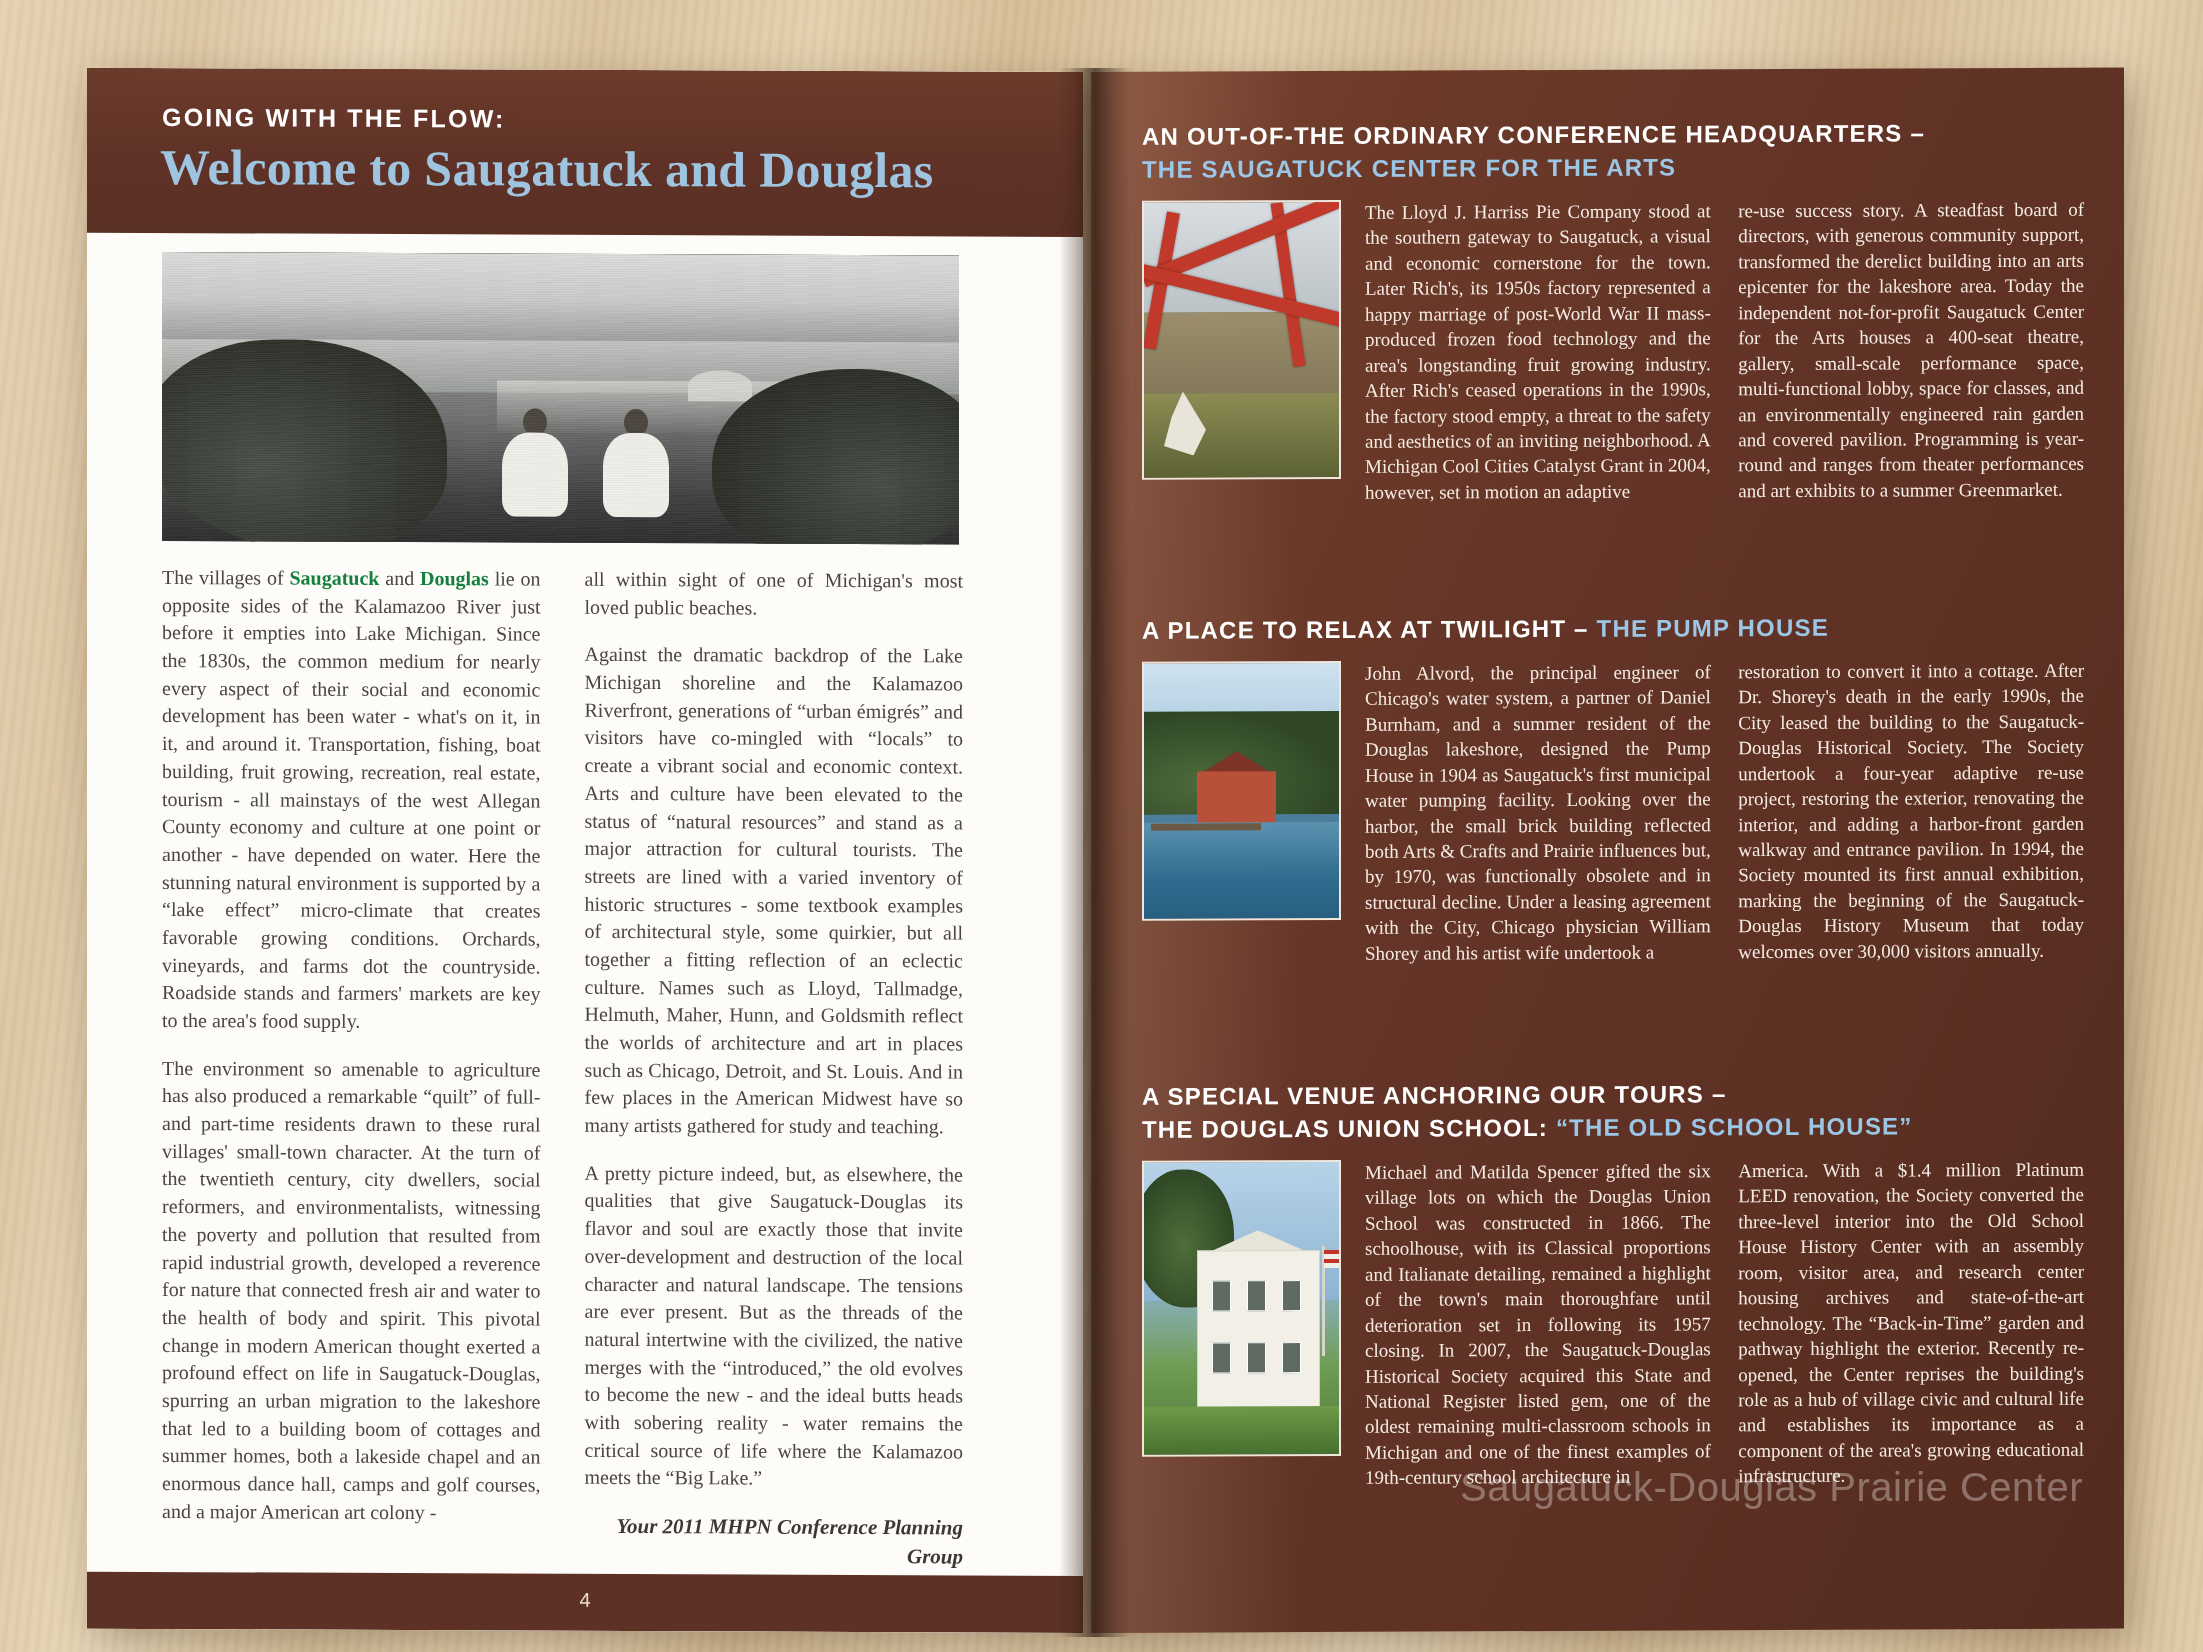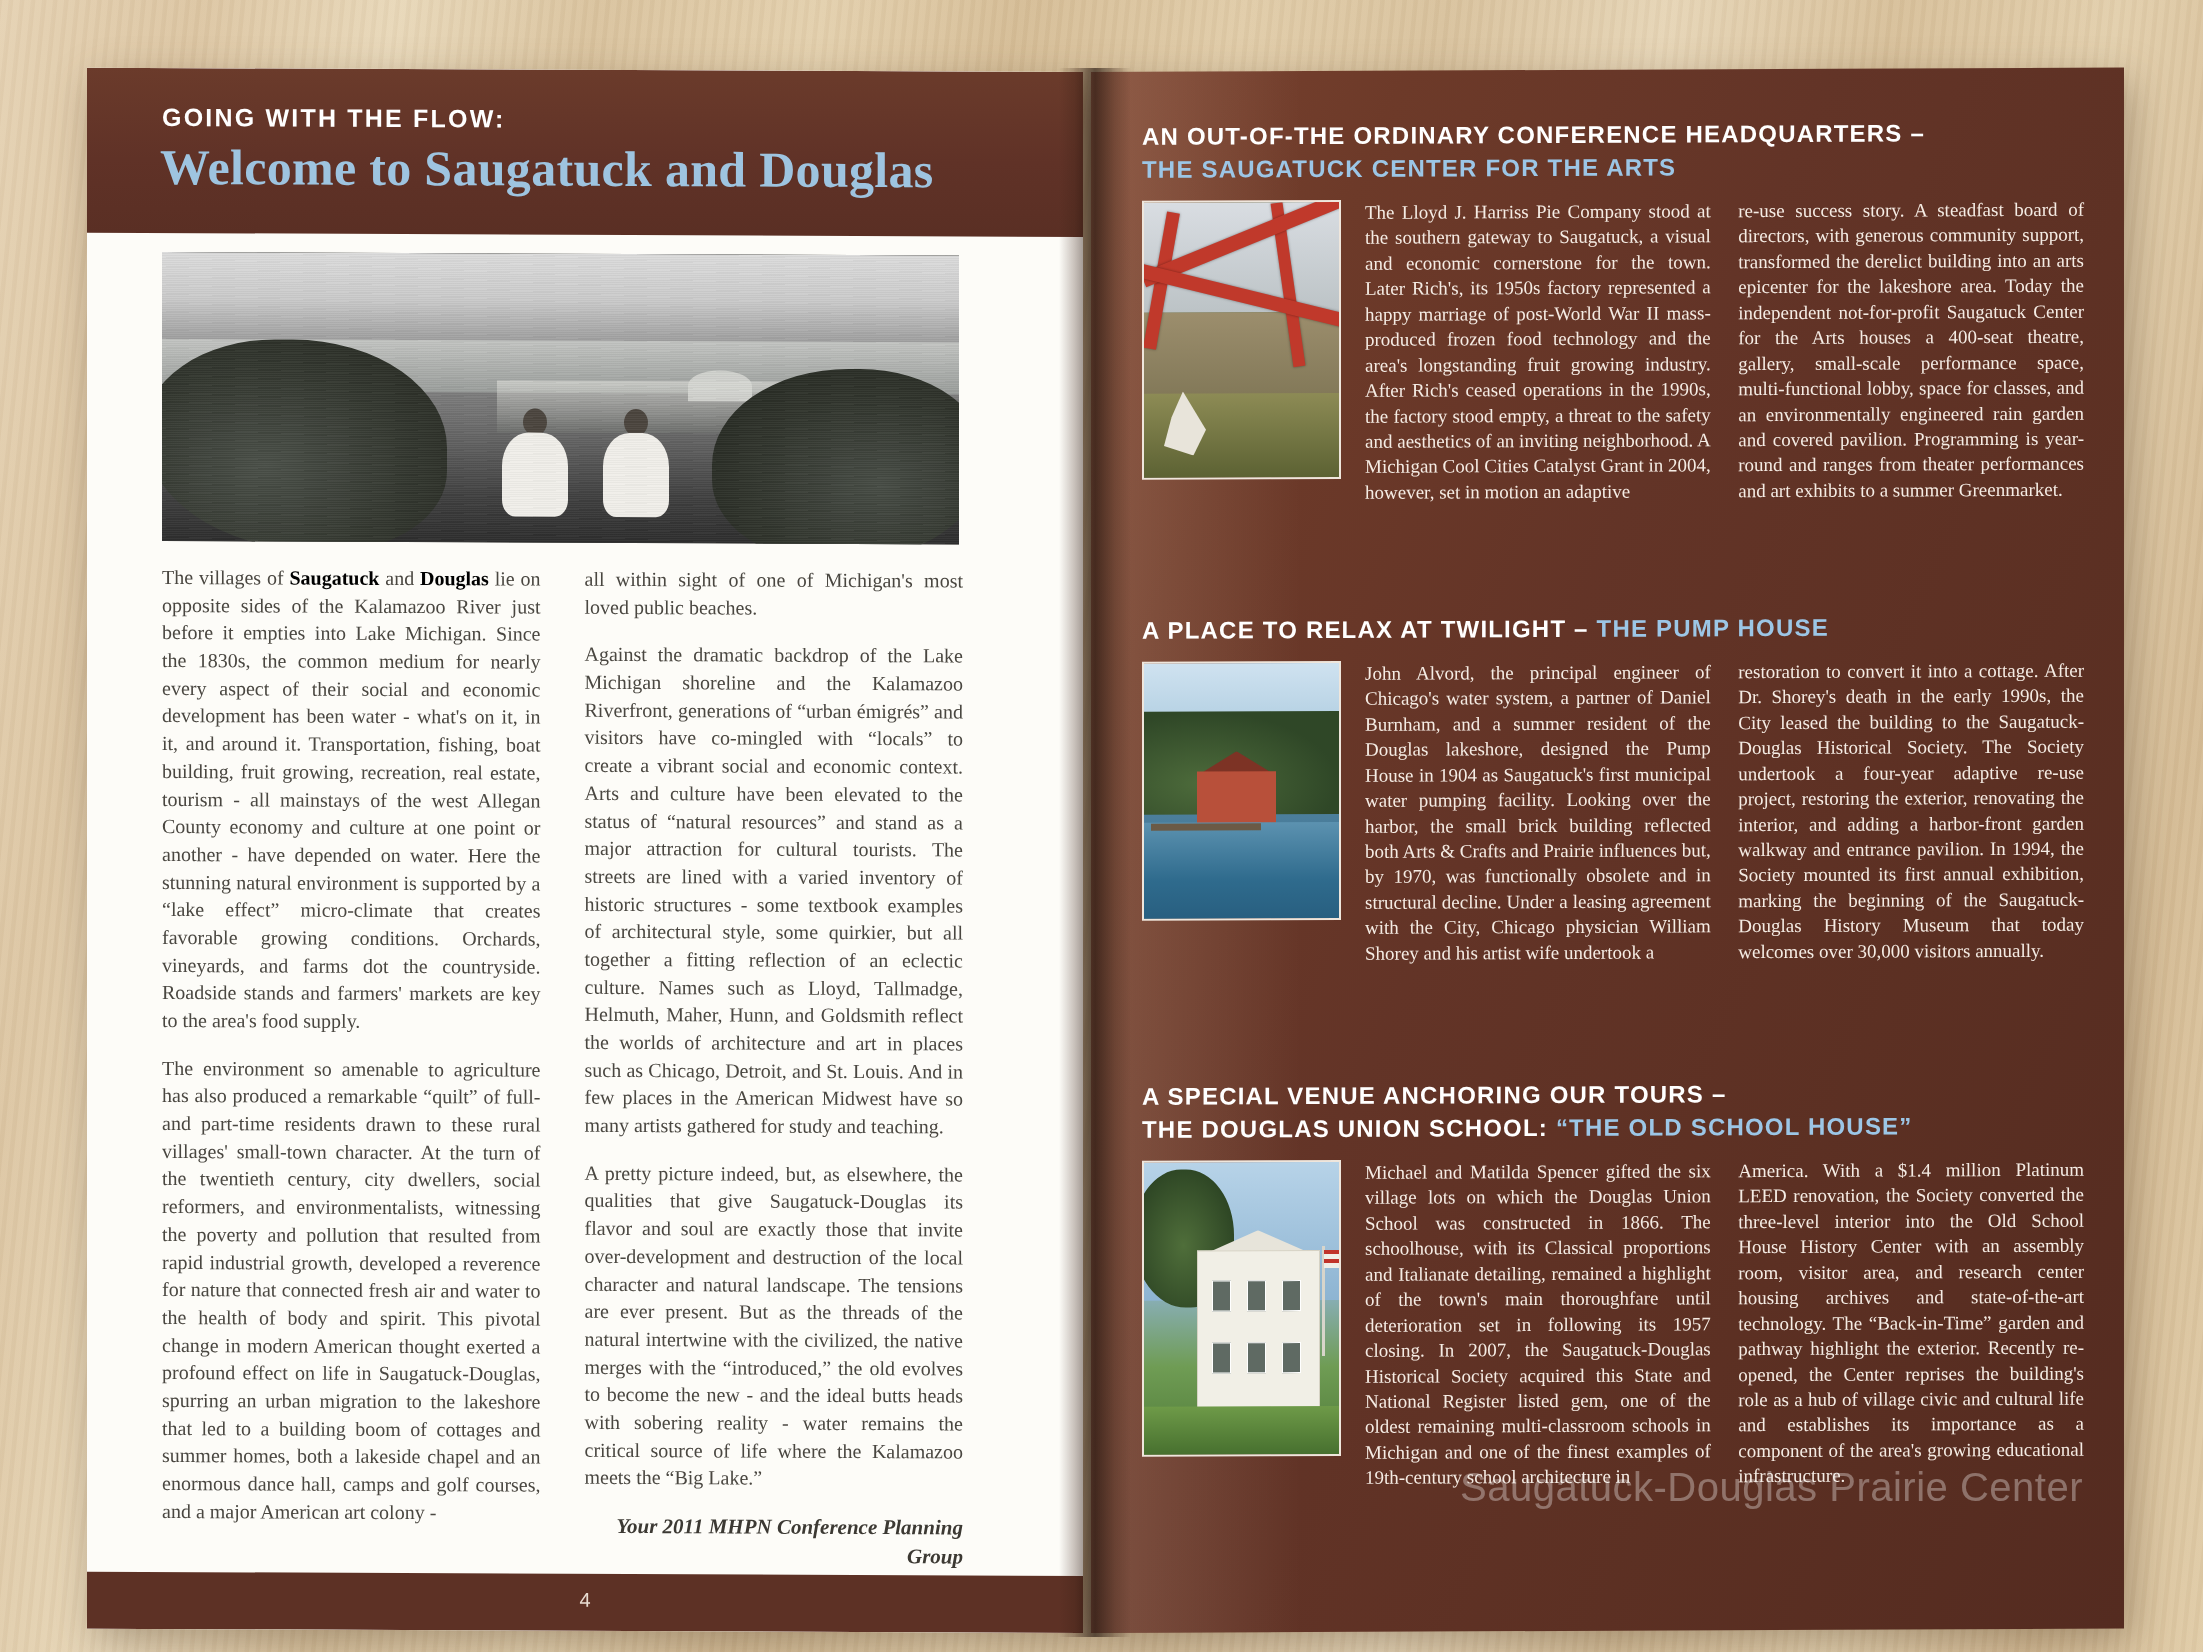--- a/index.html
+++ b/index.html
@@ -180,21 +180,21 @@
     width: 801px;
     bottom: 83px;
     column-count: 2;
     column-gap: 44px;
     color: #4a4741;
     font-size: 20px;
     line-height: 1.385;
     text-align: justify;
   }
   #left-body p { margin: 0 0 20px 0; }
-  #left-body b { font-weight: bold; color: #000000; }
+  #left-body b { font-weight: bold; color: #15803d; }
   .signoff {
     font-style: italic;
     font-weight: bold;
     text-align: right;
     font-size: 21px;
     color: #3c3933;
   }
   #left-footer {
     position: absolute;
     left: 0; right: 0; bottom: 0;

